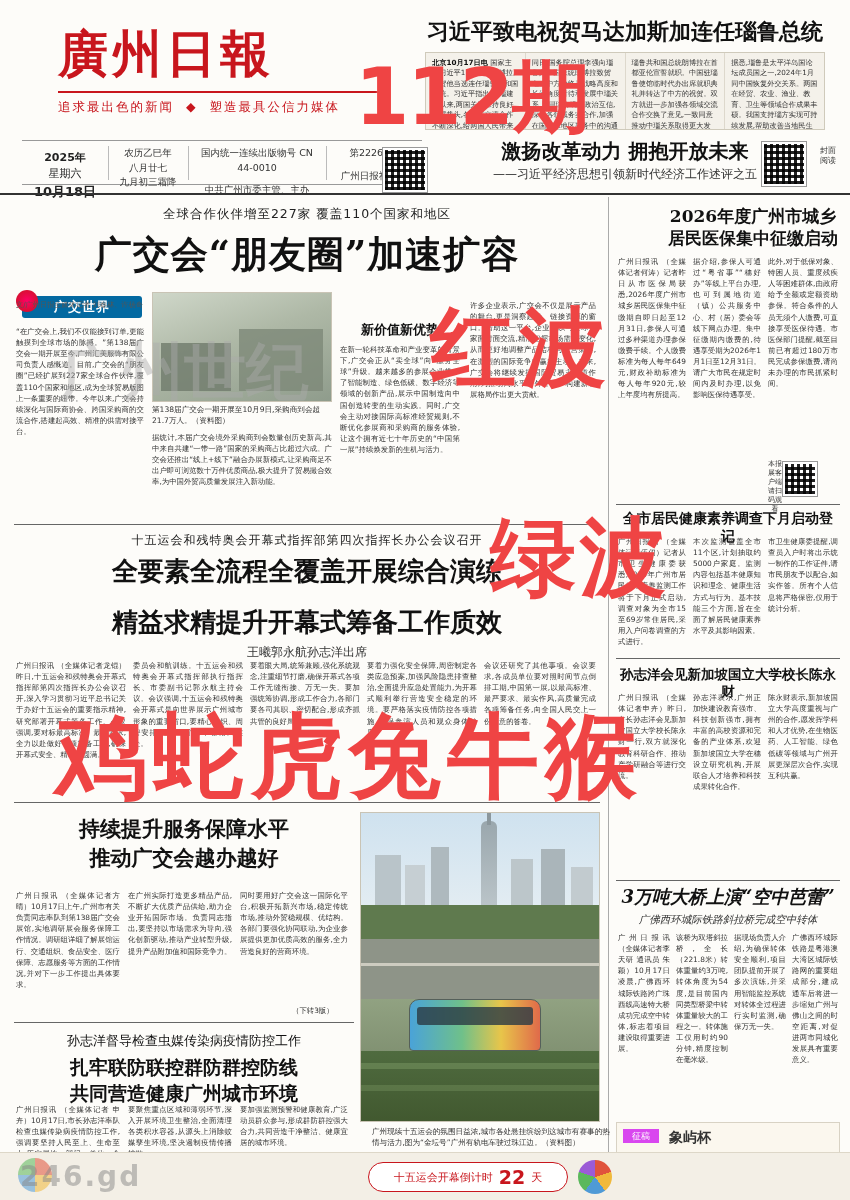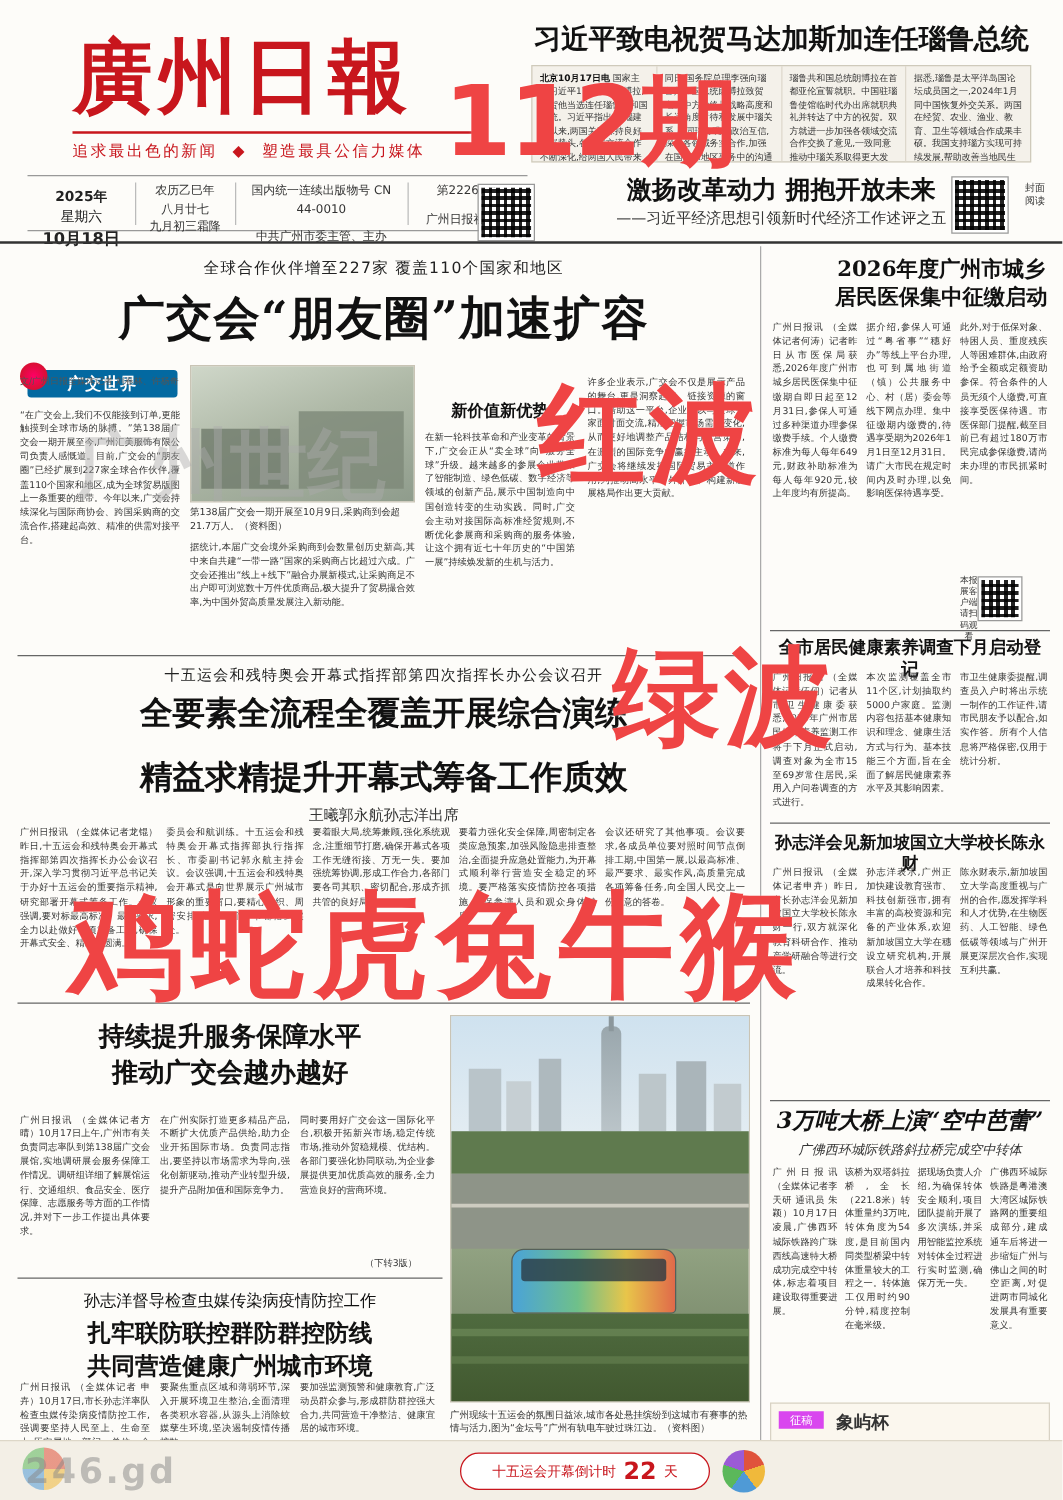--- a/index.html
+++ b/index.html
@@ -10,21 +10,21 @@
     font-family:"DejaVu Sans","Liberation Sans",sans-serif;
     overflow:hidden;
   }
   .page { position:absolute; inset:0; background:#fdfcf9; }
 
   
   .masthead { position:absolute; left:0; top:0; width:850px; height:195px; background:#fdfcf9; }
   .logo-block { position:absolute; left:58px; top:28px; width:340px; }
   .logo-title {
     font-family:"DejaVu Serif","Liberation Serif",serif;
-    font-weight:bold; font-size:64px; color:#c8161d; letter-spacing:4px;
+    font-weight:bold; font-size:50px; color:#c8161d; letter-spacing:4px;
     line-height:1.05; white-space:nowrap;
   }
   .logo-rule { width:330px; height:2px; background:#c8161d; margin-top:10px; }
   .logo-sub { margin-top:6px; font-size:12.5px; color:#c8161d; letter-spacing:2px; white-space:nowrap; }
   .logo-sub .dot { color:#c8161d; margin:0 6px; }
 
   .date-block { position:absolute; left:26px; top:150px; width:78px; text-align:center; font-size:11px; color:#222; line-height:1.45; }
   .date-block .y { font-weight:bold; }
   .meta-col { position:absolute; top:146px; font-size:9.5px; color:#333; line-height:1.55; text-align:center; }
   .meta-col.c2 { left:112px; width:72px; }
@@ -250,21 +250,21 @@
     <div style="position:absolute;left:0;top:126px;width:240px;height:60px;background:#8e9488"></div>
     <div style="position:absolute;left:0;top:150px;width:240px;height:3px;background:#e8e4d8;opacity:.7"></div>
 
     <div style="position:absolute;left:48px;top:186px;width:132px;height:52px;border-radius:10px 10px 4px 4px;background:linear-gradient(90deg,#4aa3d8,#6fc08a 40%,#e8c54a 70%,#e06a4a);border:1px solid #55605a"></div>
     <div style="position:absolute;left:56px;top:194px;width:116px;height:18px;background:#2a3a44;opacity:.8;border-radius:3px"></div>
 
     <div style="position:absolute;left:0;top:238px;width:240px;height:72px;background:linear-gradient(#4f6b3f,#41582f)"></div>
     <div style="position:absolute;left:0;top:250px;width:240px;height:6px;background:#6e8a58;opacity:.7"></div>
     <div style="position:absolute;left:0;top:272px;width:240px;height:6px;background:#6e8a58;opacity:.5"></div>
   </div>
-  <div class="cap" style="position:absolute;left:360px;top:1126px;width:240px;">广州现续十五运会的氛围日益浓,城市各处悬挂缤纷到这城市有赛事的热情与活力,图为“金坛号”广州有轨电车驶过珠江边。（资料图）</div>
+  <div class="cap" style="position:absolute;left:372px;top:1126px;width:240px;">广州现续十五运会的氛围日益浓,城市各处悬挂缤纷到这城市有赛事的热情与活力,图为“金坛号”广州有轨电车驶过珠江边。（资料图）</div>
 
   <div class="art-block" style="left:643px;top:206px;width:220px;">
     <div class="headline" style="font-size:17px;">2026年度广州市城乡</div>
     <div class="headline" style="font-size:17px;margin-top:1px;">居民医保集中征缴启动</div>
   </div>
   <div class="col col-text" style="left:618px;top:256px;width:68px;height:225px;">广州日报讯 （全媒体记者何涛）记者昨日从市医保局获悉,2026年度广州市城乡居民医保集中征缴期自即日起至12月31日,参保人可通过多种渠道办理参保缴费手续。个人缴费标准为每人每年649元,财政补助标准为每人每年920元,较上年度均有所提高。</div>
   <div class="col col-text" style="left:693px;top:256px;width:68px;height:225px;">据介绍,参保人可通过“粤省事”“穗好办”等线上平台办理,也可到属地街道（镇）公共服务中心、村（居）委会等线下网点办理。集中征缴期内缴费的,待遇享受期为2026年1月1日至12月31日。请广大市民在规定时间内及时办理,以免影响医保待遇享受。</div>
   <div class="col col-text" style="left:768px;top:256px;width:70px;height:200px;">此外,对于低保对象、特困人员、重度残疾人等困难群体,由政府给予全额或定额资助参保。符合条件的人员无须个人缴费,可直接享受医保待遇。市医保部门提醒,截至目前已有超过180万市民完成参保缴费,请尚未办理的市民抓紧时间。</div>
   <div class="qr" style="left:783px;top:462px;width:34px;height:34px;"></div>
   <div class="qr-label" style="left:768px;top:460px;width:14px;font-size:7px;line-height:1.3">本报展客户端

